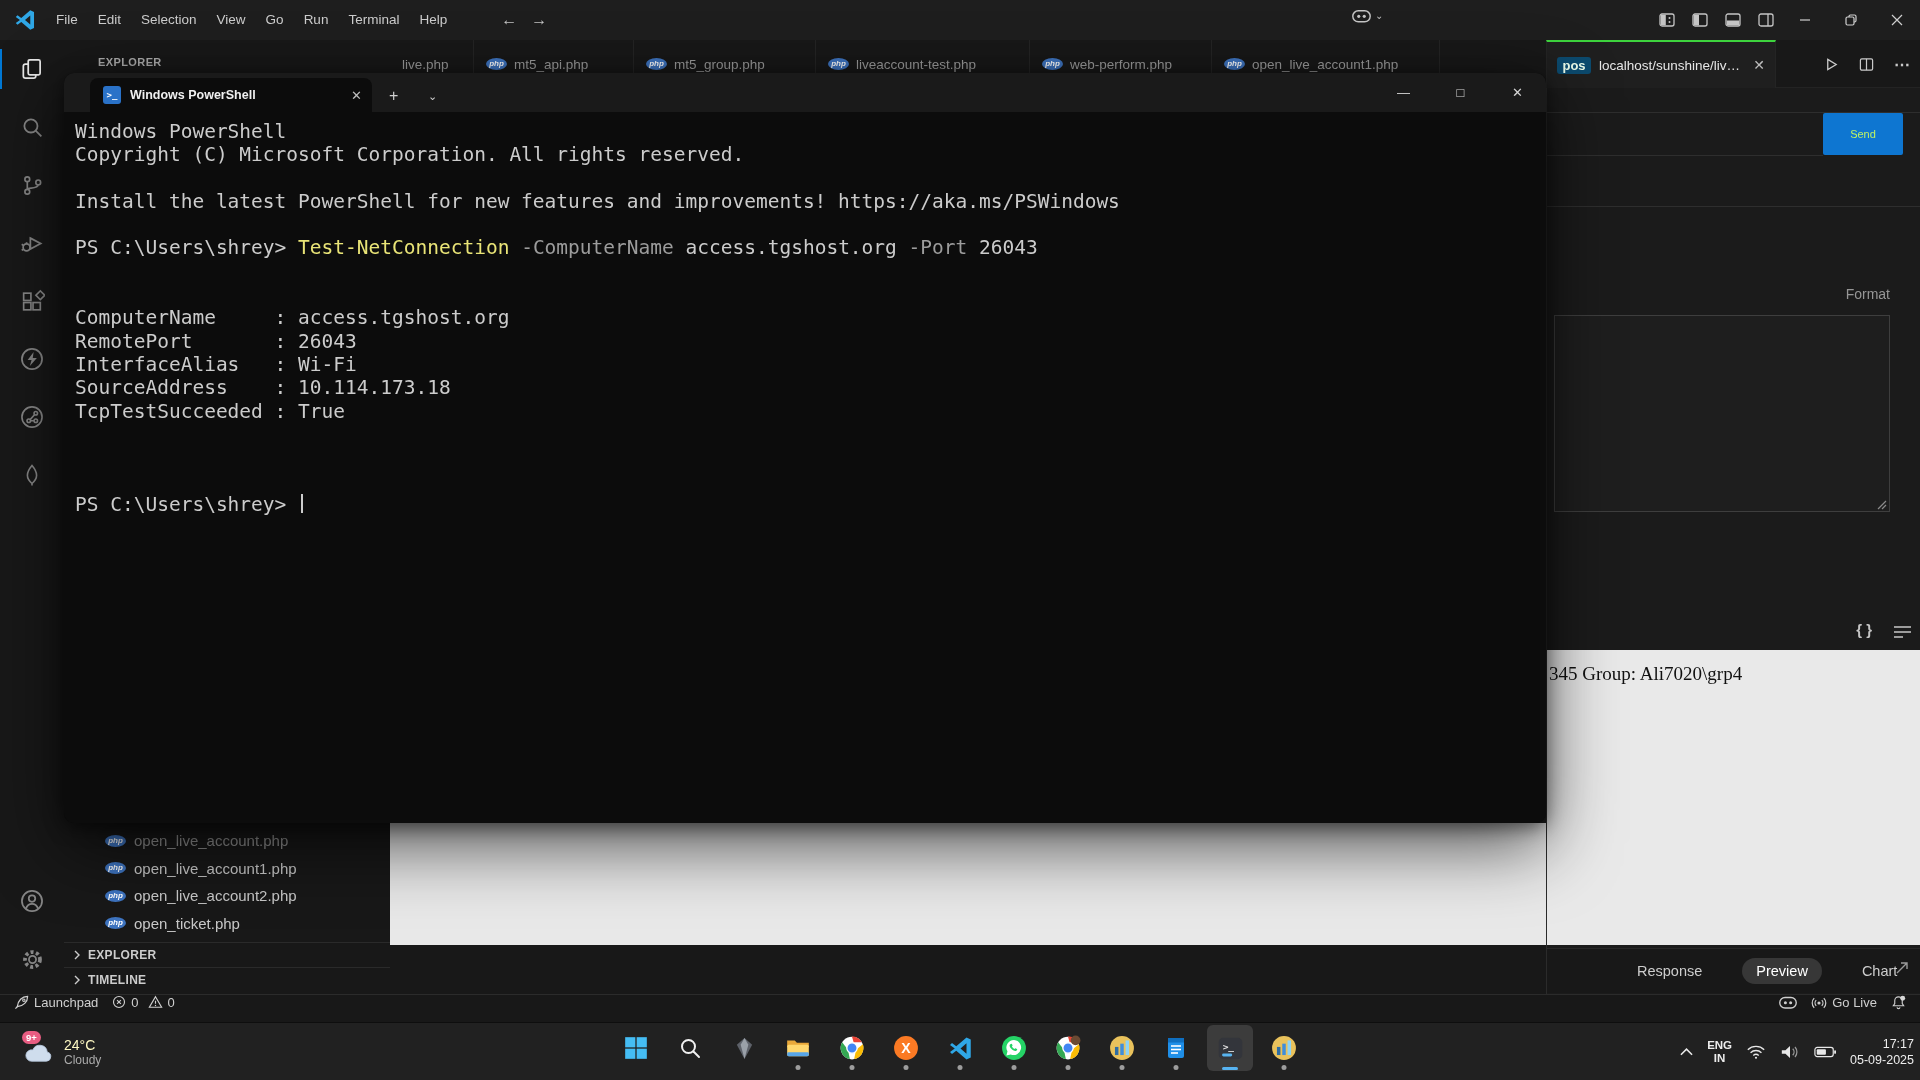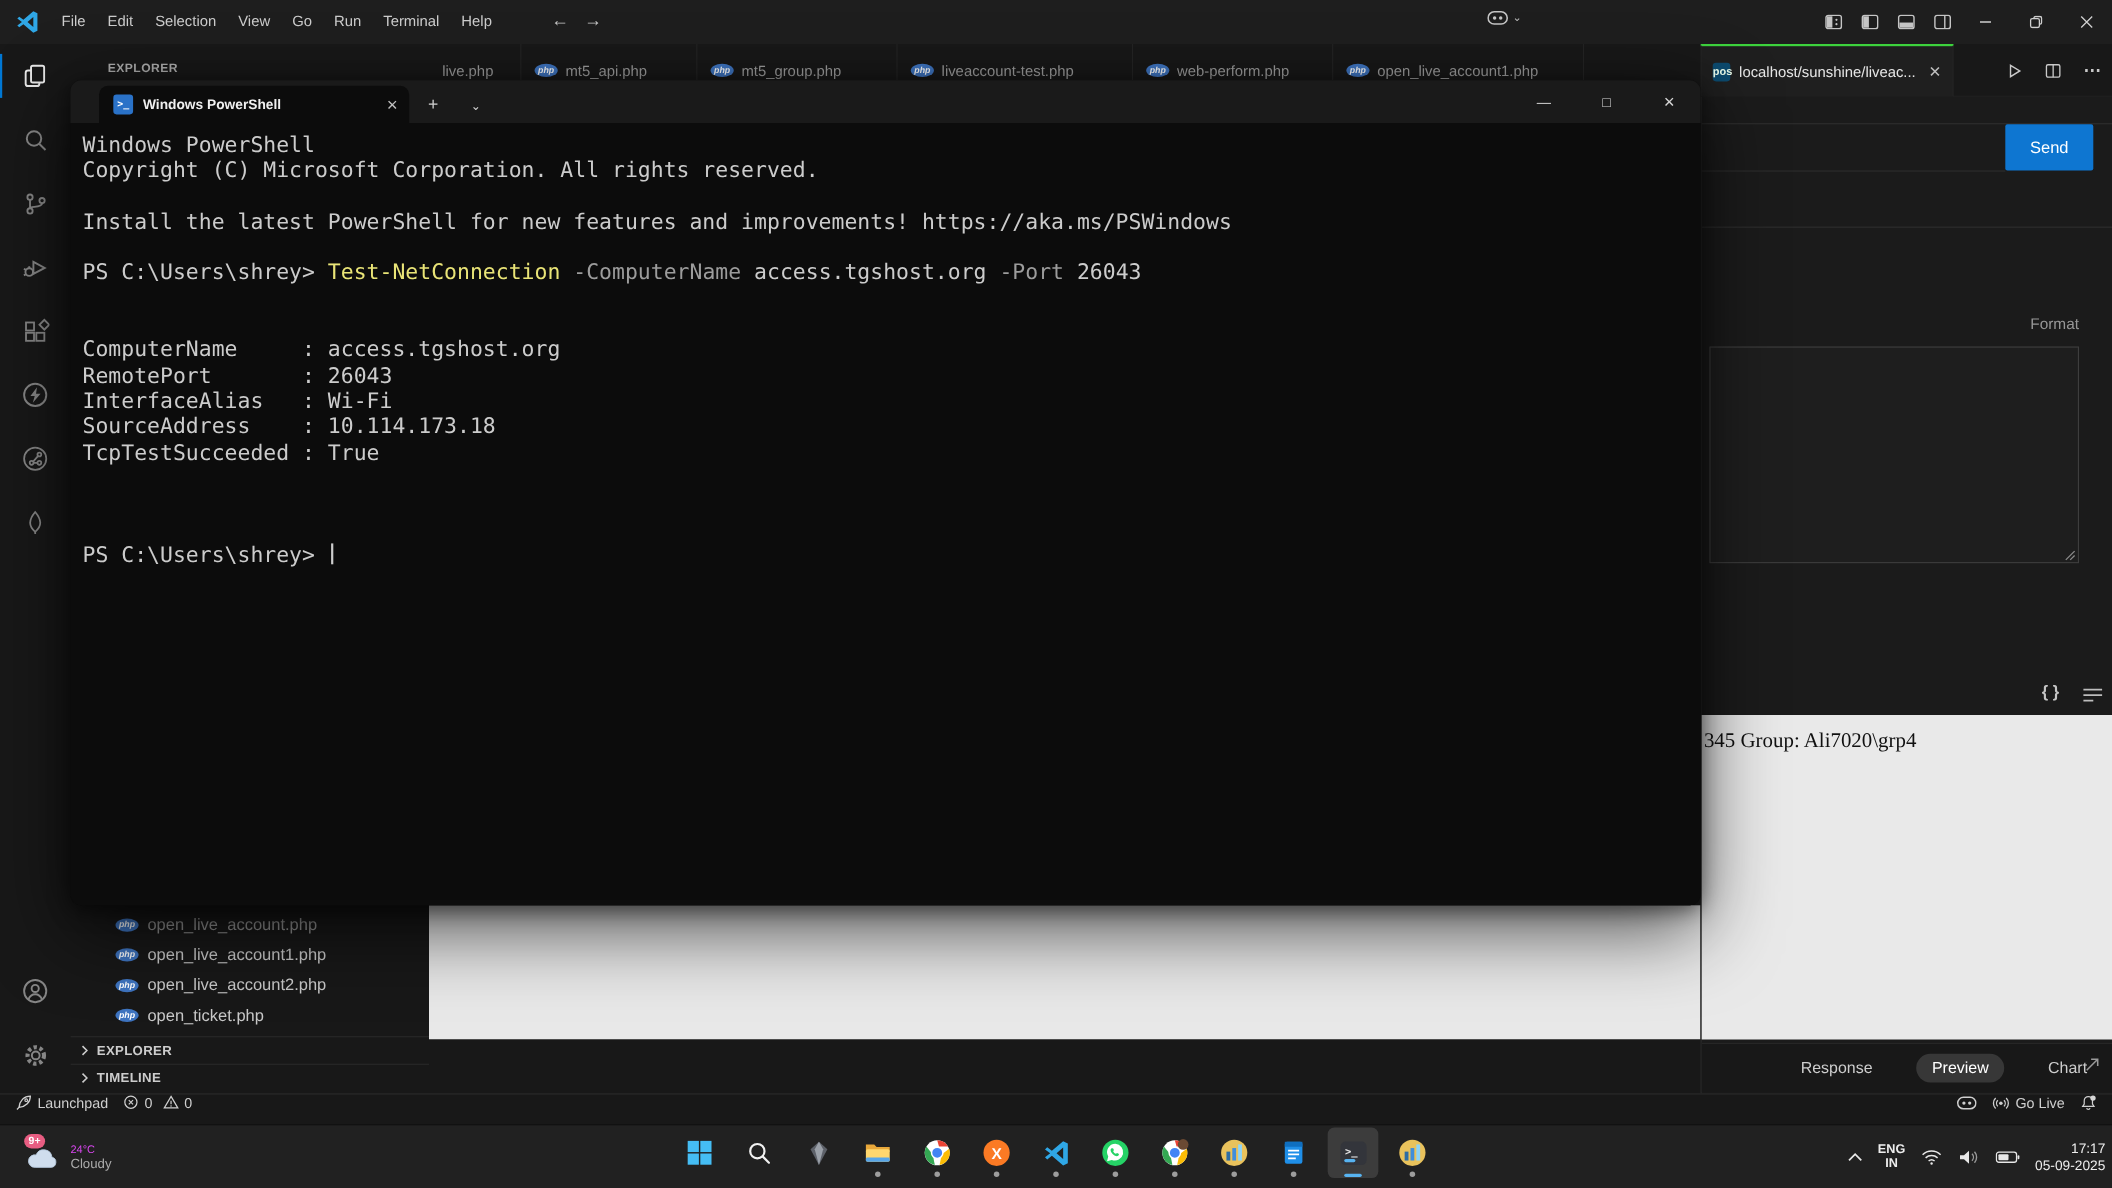--- a/index.html
+++ b/index.html
@@ -33,32 +33,32 @@
   .file-item{height:27.5px;display:flex;align-items:center;gap:8px;padding-left:41px;font-size:15px;color:#c9c9c9}
   .file-item.dim{color:#8f8f8f}
   .phpico{display:inline-block;width:21px;height:12px;background:#3e74c0;border-radius:50%;color:#fff;font-size:8px;font-style:italic;font-weight:700;text-align:center;line-height:12px;flex:0 0 auto}
   .section-row{height:25px;display:flex;align-items:center;gap:6px;padding-left:8px;border-top:1px solid #2a2a2a;font-size:12px;font-weight:700;color:#cccccc;letter-spacing:.3px}
 
   
   #tabstrip{left:390px;top:40px;width:1530px;height:48px;background:#181818;border-bottom:1px solid #232323;z-index:5}
   #editor-tabs{display:flex;height:48px}
   .etab{height:48px;display:flex;align-items:center;gap:7px;padding:0 12px;border-right:1px solid #242424;font-size:13.5px;color:#9d9d9d;overflow:hidden;white-space:nowrap;flex:0 0 auto}
   #browser-tab{position:absolute;left:1156px;top:0;width:230px;height:48px;background:#1f1f1f;border-top:2px solid #3dd33d;border-right:1px solid #242424;border-left:1px solid #242424;display:flex;align-items:center;gap:8px;padding:0 10px;font-size:13.5px;color:#e6e6e6}
-  .posico{display:inline-block;width:16px;height:17px;border-radius:3px;background:#0c4a6e;color:#eafbe9;font-size:10px;font-weight:700;text-align:center;line-height:17px;flex:0 0 auto}
+  .posico{display:inline-block;width:34px;height:17px;border-radius:3px;background:#0c4a6e;color:#eafbe9;font-size:13px;font-weight:700;text-align:center;line-height:17px;flex:0 0 auto}
   .tab-close{margin-left:auto;color:#bdbdbd;font-size:14px}
   #tab-actions{position:absolute;right:8px;top:0;height:48px;display:flex;align-items:center;gap:20px;color:#c9c9c9}
 
   
   #editor-gray{left:390px;top:823px;width:1156px;height:122px;background:#e8e8e8;z-index:4}
   #editor-dark{left:390px;top:945px;width:1156px;height:49px;background:#181818;z-index:4}
 
   
   #rightpanel{left:1546px;top:88px;width:374px;height:906px;background:#1b1b1b;border-left:1px solid #2b2b2b;z-index:5}
   .hline{position:absolute;left:0;height:1px;background:#2e2e2e}
-  #send-btn{position:absolute;left:276px;top:25px;width:80px;height:42px;border:none;border-radius:2px;color:#ffffff;font-size:15px;font-family:"Liberation Sans",sans-serif}
+  #send-btn{position:absolute;left:276px;top:25px;width:80px;height:42px;border:none;border-radius:2px;color:#bef264;font-size:11px;font-family:"Liberation Sans",sans-serif}
   #format-label{position:absolute;right:30px;top:198px;font-size:14px;color:#969696}
   #req-textarea{position:absolute;left:7px;top:227px;width:336px;height:197px;background:#1e1e1e;border:1px solid #3e3e3e;resize:none}
   .resize-handle{position:absolute;left:330px;top:412px;color:#8a8a8a}
   #braces-icon{position:absolute;right:48px;top:533px;font-size:15px;font-weight:700;color:#c5c5c5}
   #wrap-icon{position:absolute;right:8px;top:537px}
   #preview-pane{position:absolute;left:0;top:562px;width:374px;height:295px;overflow:hidden}
   #preview-text{position:absolute;left:2px;top:13px;font-family:"Liberation Serif",serif;font-size:19px;color:#111;white-space:nowrap}
   #bottom-tabs{position:absolute;left:0;top:860px;width:374px;height:45px;background:#181818;border-top:1px solid #282828;display:flex;align-items:center;gap:26px;padding-left:76px}
   .btab{font-size:14.5px;color:#cdcdcd;padding:5px 14px;border-radius:13px}
   .btab.active{background:#373737;color:#fff}
@@ -81,21 +81,21 @@
 
   
   #statusbar{left:0;top:994px;width:1920px;height:28px;background:#181818;border-top:1px solid #2b2b2b;display:flex;align-items:center;z-index:30;font-size:13px;color:#cfcfcf}
   .sb-item{display:flex;gap:5px;padding:0 7px;height:100%}
   #sb-right{margin-left:auto;display:flex;align-items:center;height:100%}
 
   
   #taskbar{left:0;top:1022px;width:1920px;height:58px;background:#212121;border-top:1px solid #0e0e0e;z-index:40}
   #weather{position:absolute;left:14px;top:5px;display:flex;align-items:center;gap:8px;height:48px;padding:0 8px}
   #weather-badge{position:absolute;left:8px;top:3px;background:#e85d82;color:#fff;font-size:9.5px;font-weight:700;border-radius:8px;padding:1px 4px;z-index:2}
-  #weather-temp{font-size:10px;color:#d946ef}
+  #weather-temp{font-size:14px;color:#fef9c3}
   #weather-cond{font-size:12px;color:#ababab}
   #tb-icons{position:absolute;left:0;top:2px;width:100%;display:flex;justify-content:center;gap:8px}
   .tb-item{width:46px;height:46px;display:flex;align-items:center;justify-content:center;position:relative;border-radius:6px}
   .tb-item.active{background:#3c3c3c}
   .tb-item .dot{position:absolute;bottom:1px;left:50%;transform:translateX(-50%);width:5px;height:5px;border-radius:50%;background:#9d9d9d}
   .tb-item .bar{position:absolute;bottom:1px;left:50%;transform:translateX(-50%);width:16px;height:3px;border-radius:2px;background:#57b3f0}
   #tray{position:absolute;right:6px;top:0;height:58px;display:flex;align-items:center;gap:14px;color:#e8e8e8}
   #tray-lang{font-size:11.5px;font-weight:700;text-align:center;line-height:13px;color:#ededed}
   #tray-clock{font-size:12.5px;text-align:right;line-height:16px;color:#ededed}
 </style>

